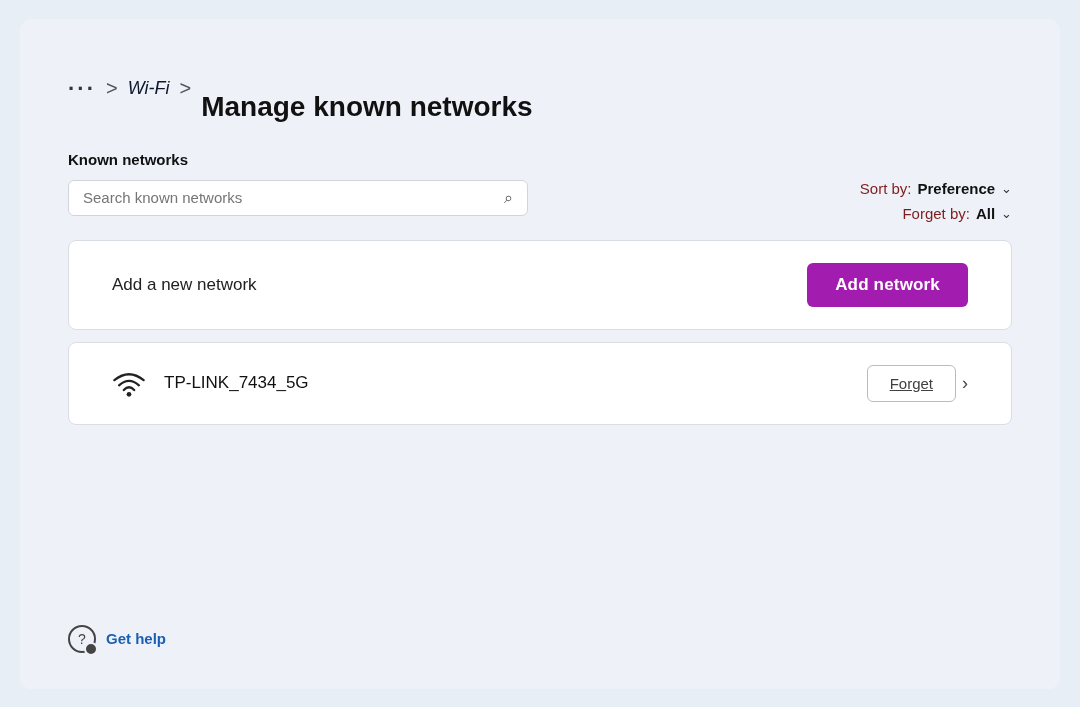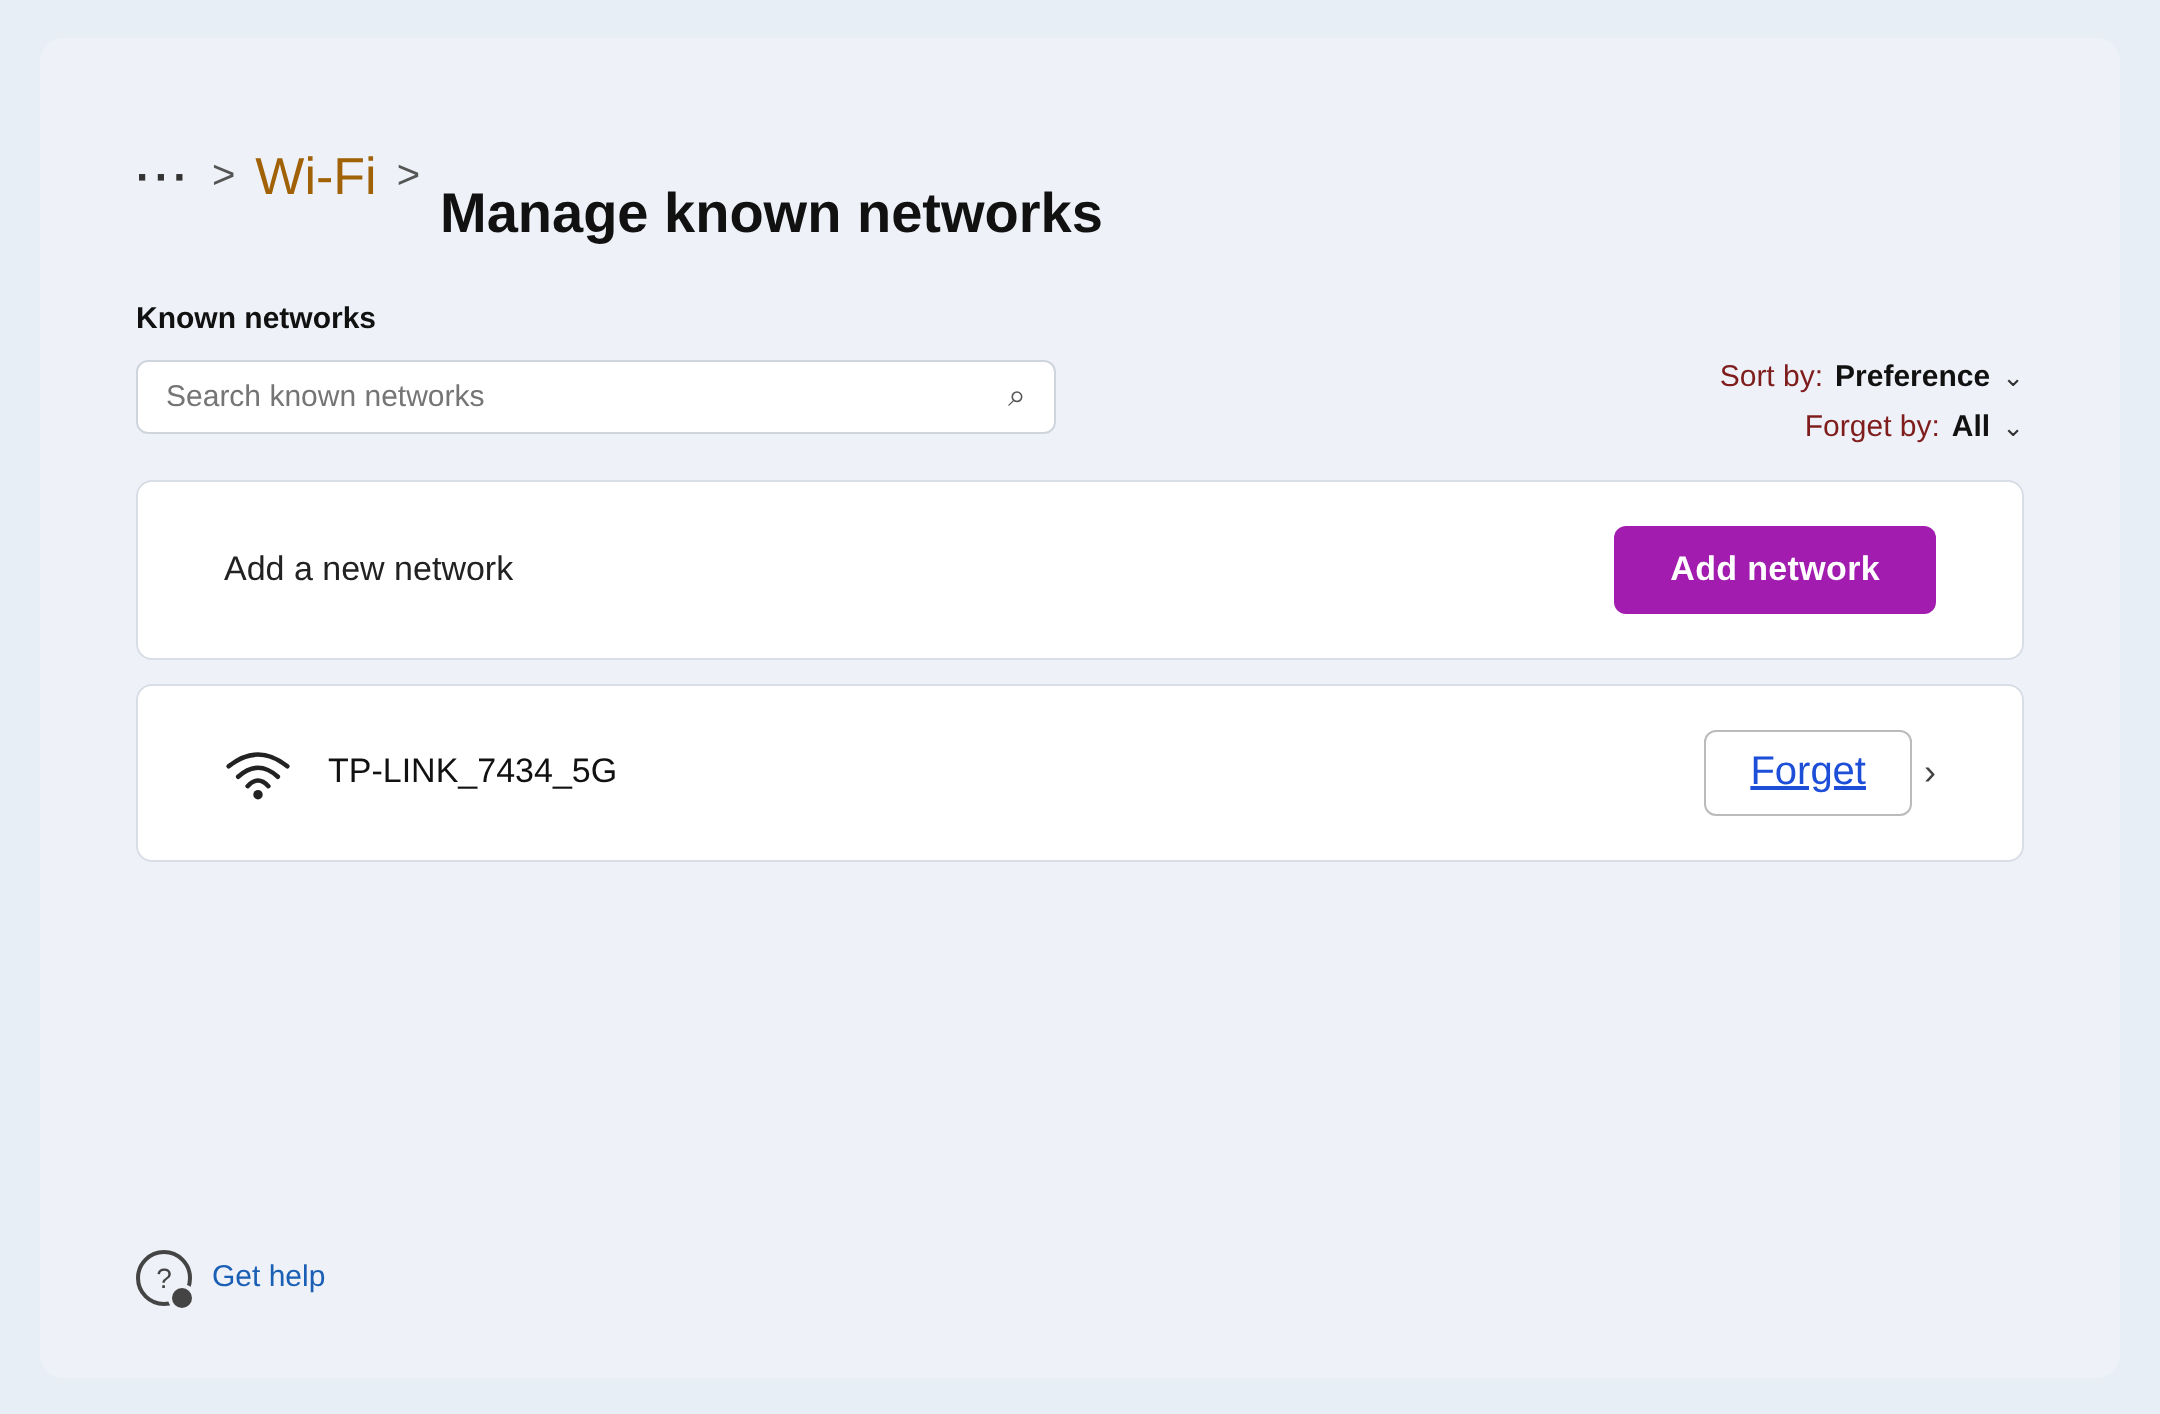--- a/index.html
+++ b/index.html
@@ -44,23 +44,24 @@
       font-weight: 600;
     }
 
     .breadcrumb-sep {
       font-size: 20px;
       color: #555;
       font-weight: 300;
     }
 
     .breadcrumb-wifi {
-      font-size: 26px;
-      color: #a16207;
-      font-weight: 400;
+      font-size: 18px;
+      color: #0f172a;
+      font-weight: 400;
+      font-style: italic;
     }
 
     .breadcrumb-title {
       font-size: 28px;
       color: #111;
       font-weight: 700;
       margin-top: 36px;
     }
 
     .section-label {
@@ -195,22 +196,22 @@
       display: flex;
       align-items: center;
       gap: 6px;
     }
 
     .forget-btn {
       background: #fff;
       border: 1.5px solid #bbb;
       border-radius: 6px;
       padding: 9px 22px;
-      font-size: 20px;
-      color: #1d4ed8;
+      font-size: 15px;
+      color: #404040;
       cursor: pointer;
       font-family: inherit;
       font-weight: 400;
       text-decoration: underline;
     }
 
     .chevron-right {
       font-size: 18px;
       color: #444;
       cursor: pointer;
@@ -246,21 +247,21 @@
       width: 10px;
       height: 10px;
       background: #444;
       border-radius: 50%;
       border: 2px solid #eef2f8;
     }
 
     .help-link {
       color: #1a5fb4;
       font-size: 15px;
-      font-weight: 400;
+      font-weight: 700;
       cursor: pointer;
       text-decoration: none;
     }
   </style>
 </head>
 <body>
 
 <div class="container">
 
   <div class="breadcrumb">

